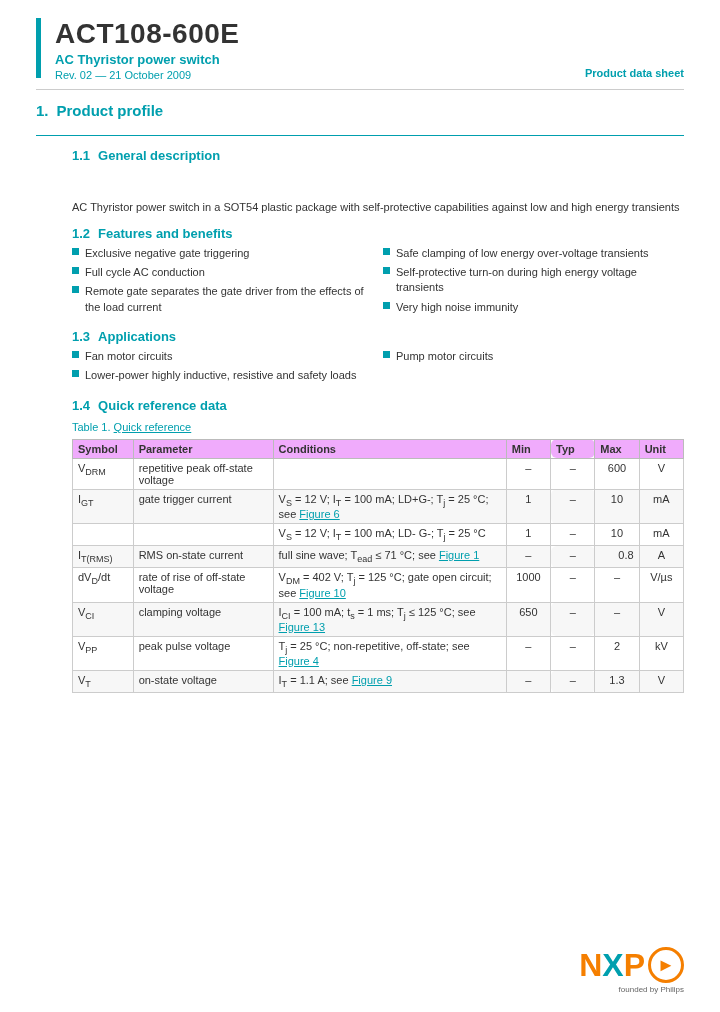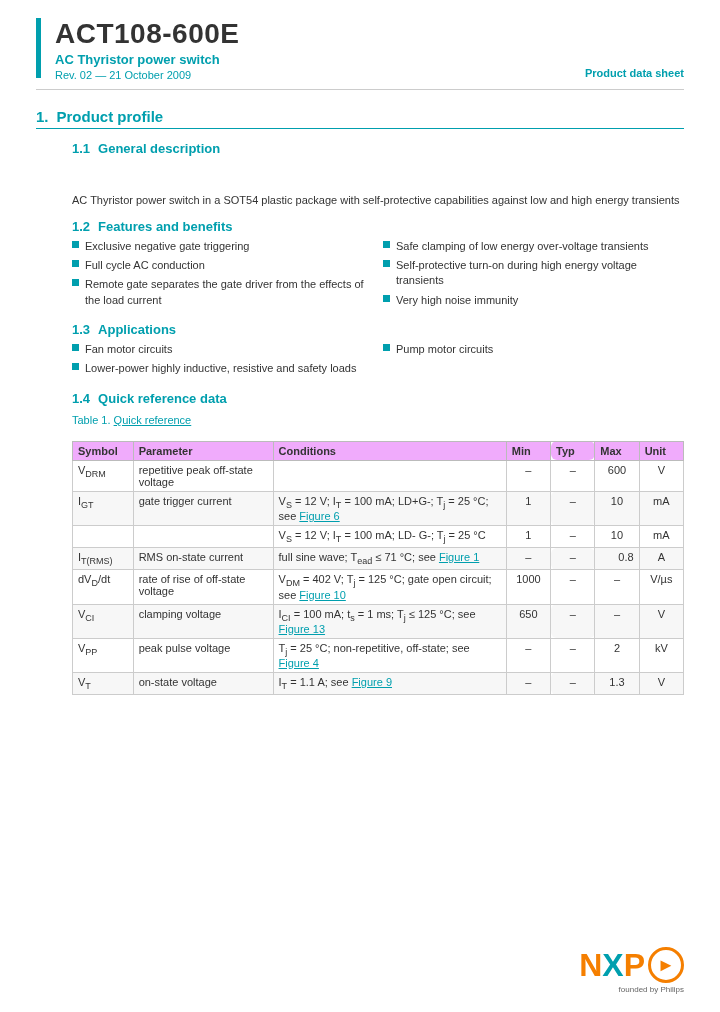--- a/index.html
+++ b/index.html
@@ -18,21 +18,21 @@
       background: #fff;
       padding: 18px 36px 20px 36px;
       position: relative;
     }
     
     .header {
       display: flex;
       align-items: flex-start;
       border-bottom: 1px solid #ccc;
       padding-bottom: 8px;
-      margin-bottom: 18px;
+      margin-bottom: 12px;
     }
     .header-bar {
       width: 5px;
       background: #009fae;
       min-height: 60px;
       margin-right: 14px;
       flex-shrink: 0;
     }
     .header-text { flex: 1; }
     .header-title {
@@ -59,21 +59,21 @@
       color: #009fae;
       font-weight: bold;
       padding-bottom: 2px;
     }
     
     .section-title {
       font-size: 15px;
       font-weight: bold;
       color: #009fae;
       border-bottom: 1px solid #009fae;
-      padding-bottom: 3px;
+      padding-bottom: 16px;
       margin-bottom: 12px;
       margin-top: 10px;
     }
     .section-number {
       margin-right: 8px;
     }
     .subsection-title {
       font-size: 13px;
       font-weight: bold;
       color: #009fae;
@@ -115,21 +115,21 @@
       background: #009fae;
       flex-shrink: 0;
       margin-right: 6px;
       margin-top: 2px;
     }
     
     .table-label {
       font-size: 11px;
       font-weight: bold;
       color: #333;
-      margin-bottom: 15px;
+      margin-bottom: 6px;
       margin-top: 8px;
     }
     .table-label span {
       font-weight: normal;
       color: #009fae;
     }
     table.data-table {
       width: 100%;
       border-collapse: collapse;
       font-size: 11px;

